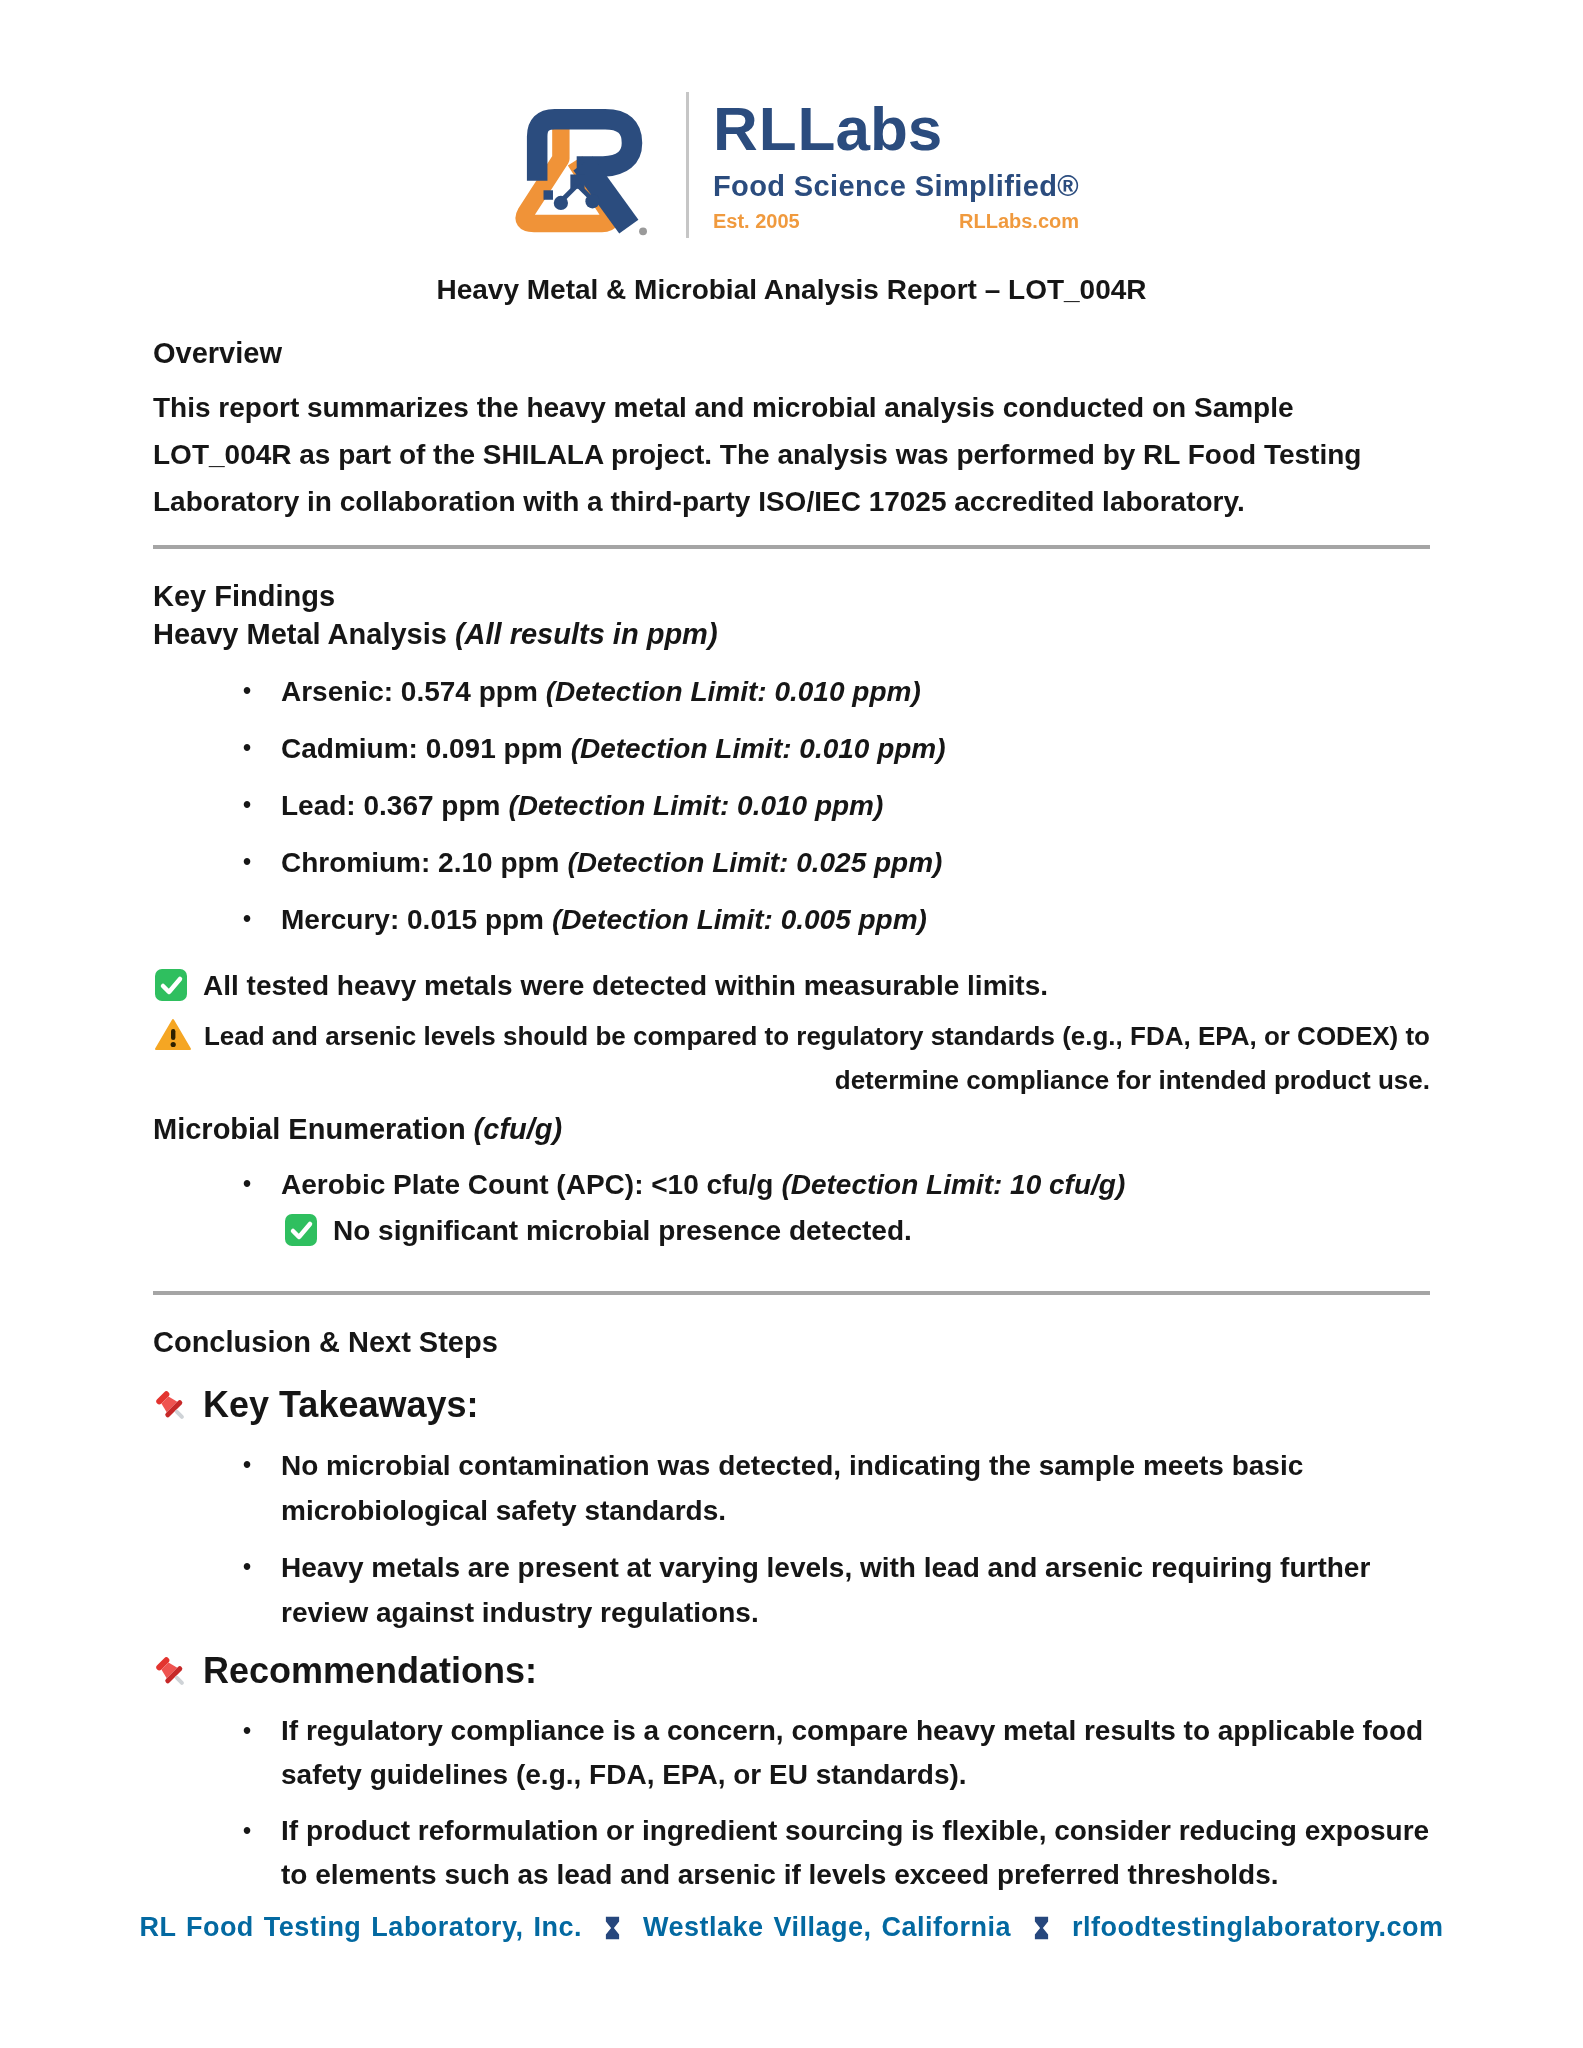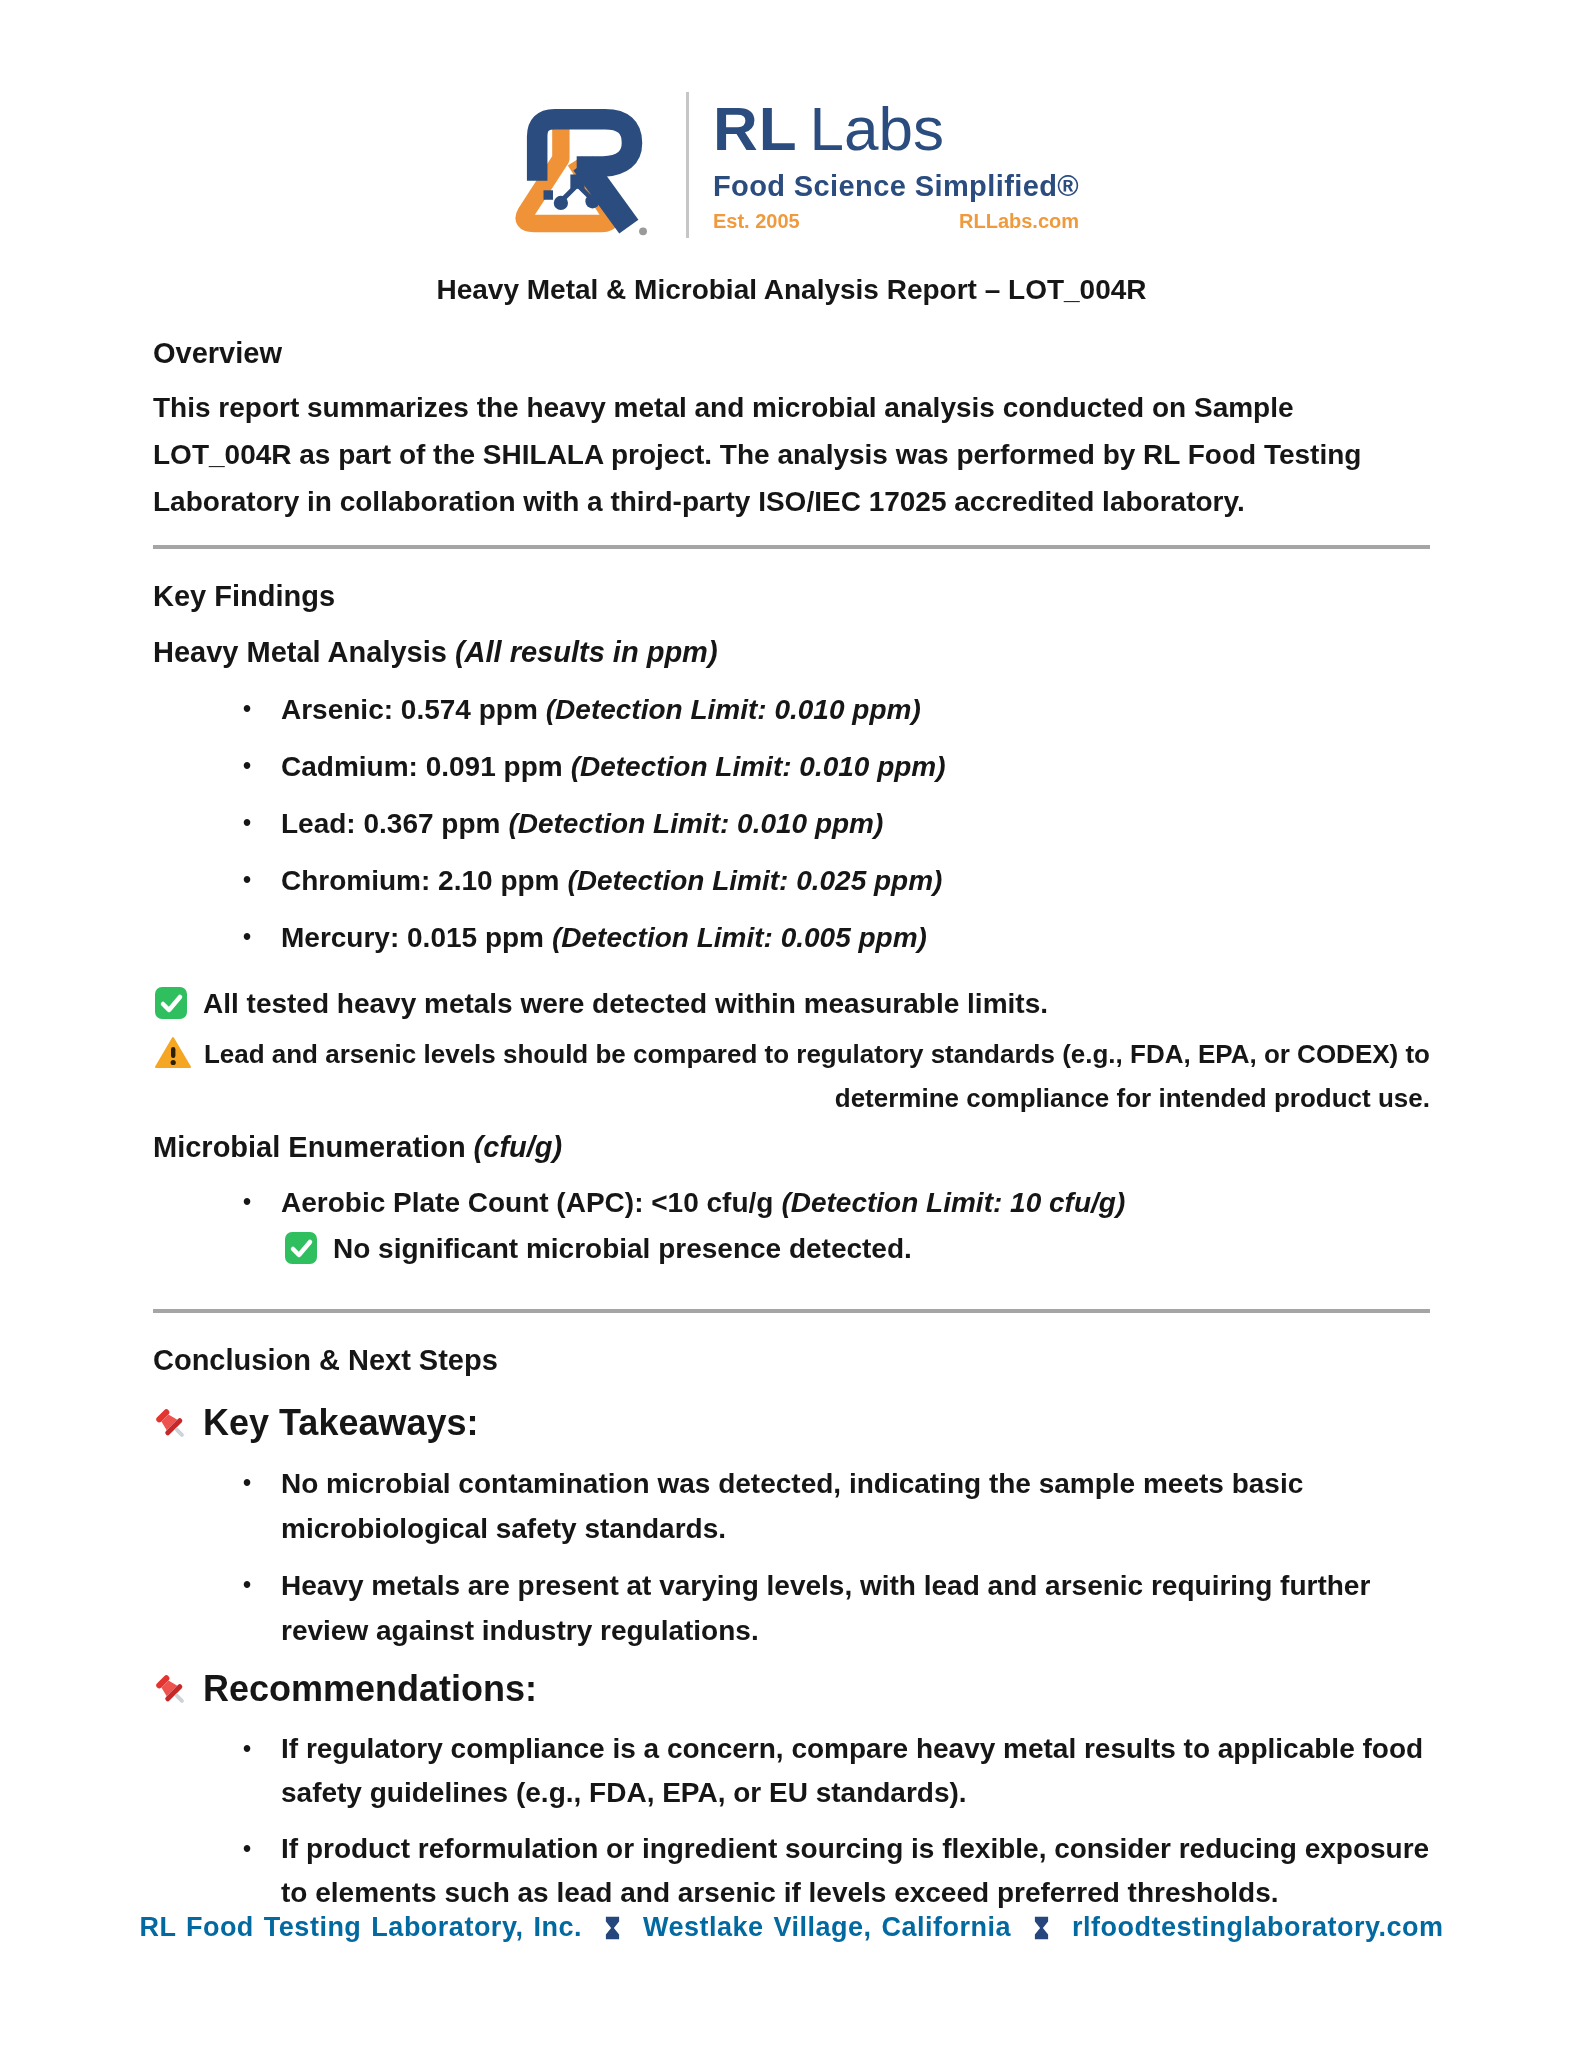--- a/index.html
+++ b/index.html
@@ -15,28 +15,28 @@
   }
   .content { padding: 0 153px; }
 
   
   .logo-row { display:flex; justify-content:center; align-items:center; padding-top:86px; gap:24px; }
   .emblem svg { width:158px; height:158px; display:block; }
   .logo-vdivider { width:3px; height:146px; background:#c6c6c6; }
   .logo-text { display:flex; flex-direction:column; }
   .brand-line { font-size:62px; line-height:1.02; color:#2b4c7e; white-space:nowrap; }
   .brand-bold { font-weight:800; letter-spacing:1px; }
-  .brand-light { font-weight:400; margin-left:12px; }
+  .brand-light { font-weight:700; }
   .tagline { font-size:29px; font-weight:700; color:#2b4c7e; margin-top:10px; letter-spacing:.4px; white-space:nowrap; }
   .logo-meta { display:flex; justify-content:space-between; margin-top:7px; font-size:20px; font-weight:700; color:#f09a3e; }
 
   
   .doc-title { margin-top:28px; text-align:center; font-size:28px; font-weight:700; line-height:36px; }
   .section-heading { margin-top:26px; font-size:29px; font-weight:700; line-height:38px; }
-  .sub-heading { margin-top:18px; font-size:29px; font-weight:700; line-height:38px; }
+  .sub-heading { font-size:29px; font-weight:700; line-height:38px; }
   .heading-note { font-style:italic; margin-left:8px; }
   .para { margin-top:12px; font-size:28px; font-weight:700; line-height:47px; }
   .rule { height:4px; background:#a5a5a5; margin-top:20px; }
   .rule-2 { margin-top:38px; }
   .h-keyfindings { margin-top:28px; }
   .h-conclusion { margin-top:28px; }
   .h-microbial { margin-top:8px; }
 
   ul.bullets { list-style:none; margin:16px 0 0 0; padding:0; }
   ul.bullets li { display:flex; font-size:28px; font-weight:700; line-height:45px; margin-bottom:12px; }

